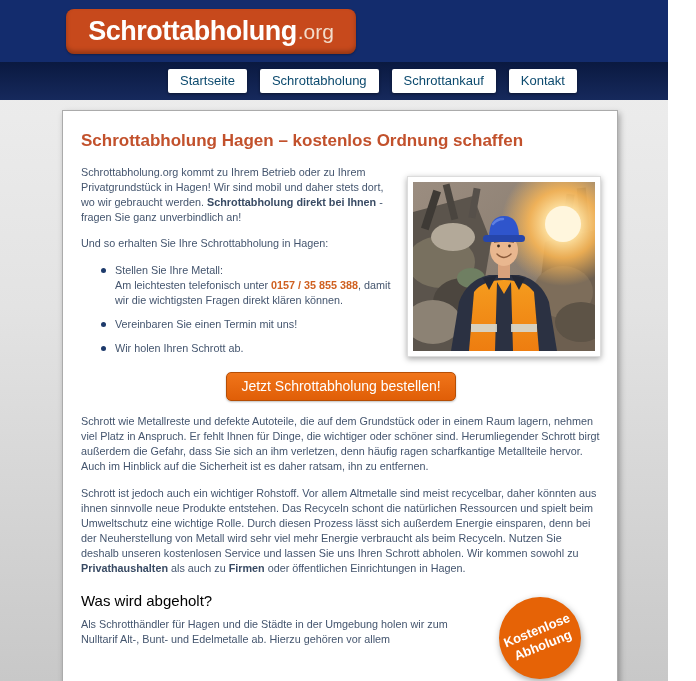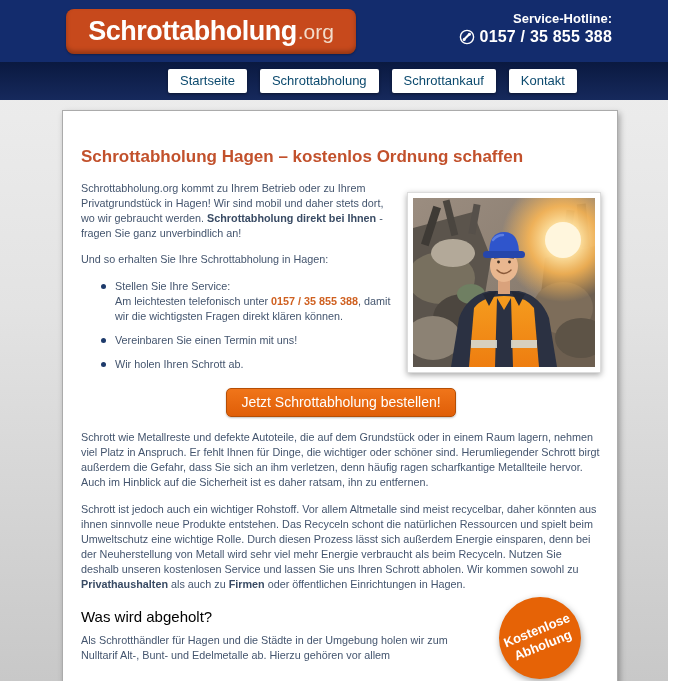--- a/index.html
+++ b/index.html
@@ -25,21 +25,21 @@
   .nav { height:38px; background:linear-gradient(180deg,#0a1940 0%,#16295c 100%);
          display:flex; align-items:center; gap:13px; padding-left:168px; }
   .nav-btn { background:#ffffff; color:#0c4a6e; font-size:13px; padding:4px 12px 5px;
              border:0; border-radius:2px; font-family:inherit; cursor:pointer;
              box-shadow:0 1px 3px rgba(0,0,0,.45); white-space:nowrap; }
 
   
   .card { width:556px; height:575px; margin:10px 0 0 62px; background:#ffffff;
           border:1px solid #ababab; box-shadow:2px 3px 6px rgba(0,0,0,.3);
           padding:20px 16px 0 18px; position:relative; }
-  h1 { font-size:17px; color:#c2512c; margin-bottom:14px; font-weight:bold;margin-top:16px; }
+  h1 { font-size:17px; color:#c2512c; margin-bottom:14px; font-weight:bold; }
   h2 { font-size:15px; color:#000000; margin:16px 0 8px; font-weight:normal; }
   p, li { font-size:10.8px; line-height:1.4; color:#44556e; }
   p { margin-bottom:11px; }
   b { color:#394b64; }
   .intro-row { display:flex; gap:14px;align-items:center; }
   .intro-col { width:312px; flex:0 0 312px; }
   ul.steps { list-style:none; padding-left:20px; margin:0 0 12px; }
   ul.steps li { margin-bottom:9px; position:relative; padding-left:14px; }
   ul.steps li::before { content:""; position:absolute; left:0; top:5px; width:5px; height:5px;
                         border-radius:50%; background:#1d3a6b; }
@@ -69,53 +69,39 @@
 </head>
 <body>
 
 <div class="page">
 
   <div class="header">
     <div class="logo">
       <span class="brand">Schrottabholung</span>
         <span class="tld">.org</span>
     </div>
-    <div class="hotline">
-      <span class="label">Service-Hotline:</span>
-      <span class="number-row">
-        <span style="display:inline-flex">
-          <svg width="16" height="16" viewBox="0 0 16 16">
-            <circle cx="8" cy="8" r="6.6" fill="none" stroke="#ffffff" stroke-width="1.4"></circle>
-            <path d="M5 10.6 L10.6 5" stroke="#ffffff" stroke-width="2.1" stroke-linecap="round"></path>
-            <circle cx="5.2" cy="10.4" r="1.5" fill="#ffffff"></circle>
-            <circle cx="10.4" cy="5.2" r="1.5" fill="#ffffff"></circle>
-          </svg>
-        </span>
-        <span class="number">0157 / 35 855 388</span>
-      </span>
-    </div>
   </div>
 
   <div class="nav">
     <button class="nav-btn">Startseite</button>
     <button class="nav-btn">Schrottabholung</button>
     <button class="nav-btn">Schrottankauf</button>
     <button class="nav-btn">Kontakt</button>
   </div>
 
   <div class="card">
     <h1>Schrottabholung Hagen – kostenlos Ordnung schaffen</h1>
 
     <div class="intro-row">
       <div class="intro-col">
         <p><span>Schrottabholung.org kommt zu Ihrem Betrieb oder zu Ihrem Privatgrundstück in Hagen! Wir sind mobil und daher stets dort, wo wir gebraucht werden. </span><b>Schrottabholung direkt bei Ihnen</b><span> - fragen Sie ganz unverbindlich an!</span></p>
         <p>Und so erhalten Sie Ihre Schrottabholung in Hagen:</p>
         <ul class="steps">
           <li>
-            <span>Stellen Sie Ihre Service:</span><br>
+            <span>Stellen Sie Ihre Metall:</span><br>
             <span>Am leichtesten telefonisch unter </span><span class="phone-inline">0157 / 35 855 388</span><span>, damit wir die wichtigsten Fragen direkt klären können.</span>
           </li>
           <li>Vereinbaren Sie einen Termin mit uns!</li>
           <li>Wir holen Ihren Schrott ab.</li>
         </ul>
       </div>
 
       <div class="photo-frame">
         <svg width="182" height="169" viewBox="0 0 182 169">
           <defs>

